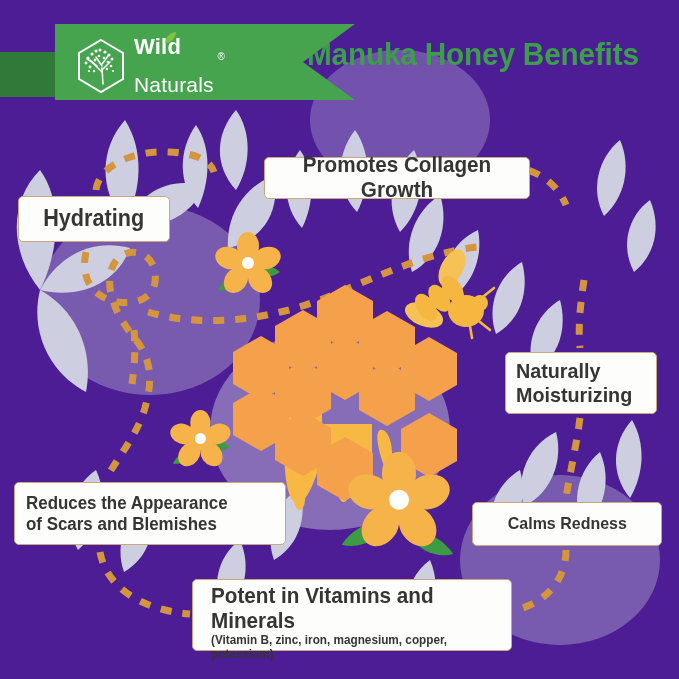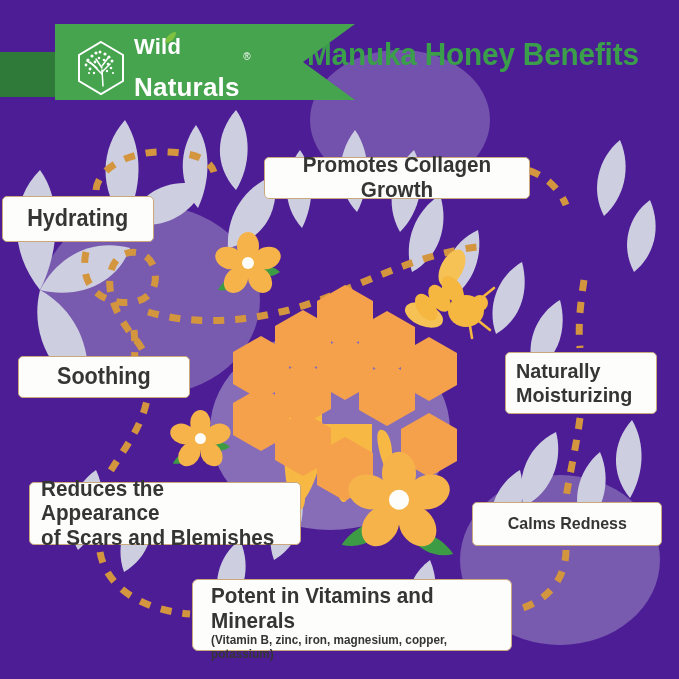--- a/index.html
+++ b/index.html
@@ -33,21 +33,21 @@
     display:flex;align-items:center;gap:7px;
   }
   #logo-hex{width:52px;height:56px;flex:0 0 auto;}
   #logo-wordmark{
     position:relative;color:#ffffff;line-height:1.0;
   }
   #logo-wordmark .lw-line1{
     font-size:22px;font-weight:bold;letter-spacing:.2px;display:block;
   }
   #logo-wordmark .lw-line2{
-    font-size:26px;font-weight:bold;letter-spacing:.2px;display:block;margin-top:16px;
+    font-size:21px;font-weight:normal;letter-spacing:.2px;display:block;margin-top:16px;
   }
   #logo-reg{
     position:absolute;right:-11px;top:16px;font-size:10px;color:#ffffff;
   }
   #logo-leaf{position:absolute;left:30px;top:-4px;width:13px;height:12px;}
   #page-title{
     position:absolute;left:307px;top:36px;
     font-size:32px;font-weight:bold;color:#3a9e4a;
     letter-spacing:-.2px;white-space:nowrap;
     font-family:"Liberation Sans", sans-serif;
@@ -69,30 +69,30 @@
     line-height:1.12;
     padding:5px 10px;
   }
   .lbl .t{display:block;transform:scaleX(.94);transform-origin:center;}
   .lbl .sub{
     display:block;font-size:12.5px;font-weight:bold;line-height:1.1;
     margin-top:1px;color:#353535;
     transform:scaleX(.94);transform-origin:center;
   }
 
-  #lbl-hydrating{left:2px;top:196px;width:152px;height:46px;font-size:23px;}
+  #lbl-hydrating{left:18px;top:196px;width:152px;height:46px;font-size:23px;}
   #lbl-collagen{left:216px;top:157px;width:266px;height:42px;font-size:22px;}
   #lbl-balances{left:536px;top:213px;width:105px;height:64px;font-size:21px;}
   #lbl-balances{align-items:flex-start;text-align:left;}
   #lbl-balances .t{transform-origin:left center;}
   #lbl-soothing{left:18px;top:356px;width:172px;height:42px;font-size:23px;}
   #lbl-moisturizing{left:505px;top:352px;width:152px;height:62px;font-size:21px;}
   #lbl-moisturizing{align-items:flex-start;text-align:left;}
   #lbl-moisturizing .t{transform-origin:left center;}
-  #lbl-scars{left:14px;top:482px;width:272px;height:63px;font-size:22px;align-items:flex-start;text-align:left;padding-left:11px;margin-left:15px;}
+  #lbl-scars{left:14px;top:482px;width:272px;height:63px;font-size:18px;align-items:flex-start;text-align:left;padding-left:11px;}
   #lbl-scars .t{transform-origin:left center;}
   #lbl-redness{left:472px;top:502px;width:190px;height:44px;font-size:17px;}
   #lbl-vitamins{left:192px;top:579px;width:320px;height:72px;font-size:22px;align-items:flex-start;text-align:left;padding:4px 9px;justify-content:flex-start;}
 
   .leafwm{fill:#e6f0ef;}
 </style>
 </head>
 <body>
 
 <div id="infographic">
@@ -327,37 +327,34 @@
 
     <div class="lbl" id="lbl-hydrating" style="pointer-events:auto;">
       <span class="t">Hydrating</span>
     </div>
 
     <div class="lbl" id="lbl-collagen" style="pointer-events:auto;margin-left:48px;">
       <span class="t">Promotes Collagen Growth</span>
     </div>
 
 
-    <div class="lbl" id="lbl-soothing" style="pointer-events:auto;">
-      <span class="t">Soothing</span>
-    </div>
 
     <div class="lbl" id="lbl-moisturizing" style="pointer-events:auto;">
       <span class="t">Naturally</span>
       <span class="t">Moisturizing</span>
     </div>
 
     <div class="lbl" id="lbl-scars" style="pointer-events:auto;">
       <span class="t">Reduces the Appearance</span>
       <span class="t">of Scars and Blemishes</span>
     </div>
 
     <div class="lbl" id="lbl-redness" style="pointer-events:auto;">
       <span class="t">Calms Redness</span>
     </div>
 
-    <div class="lbl" id="lbl-vitamins" style="pointer-events:auto;border-radius:6px;">
+    <div class="lbl" id="lbl-vitamins" style="pointer-events:auto;">
       <span class="t">Potent in Vitamins and Minerals</span>
       <span class="sub">(Vitamin B, zinc, iron, magnesium, copper, potassium)</span>
     </div>
 
   </div>
 </div>
 
 </body></html>

